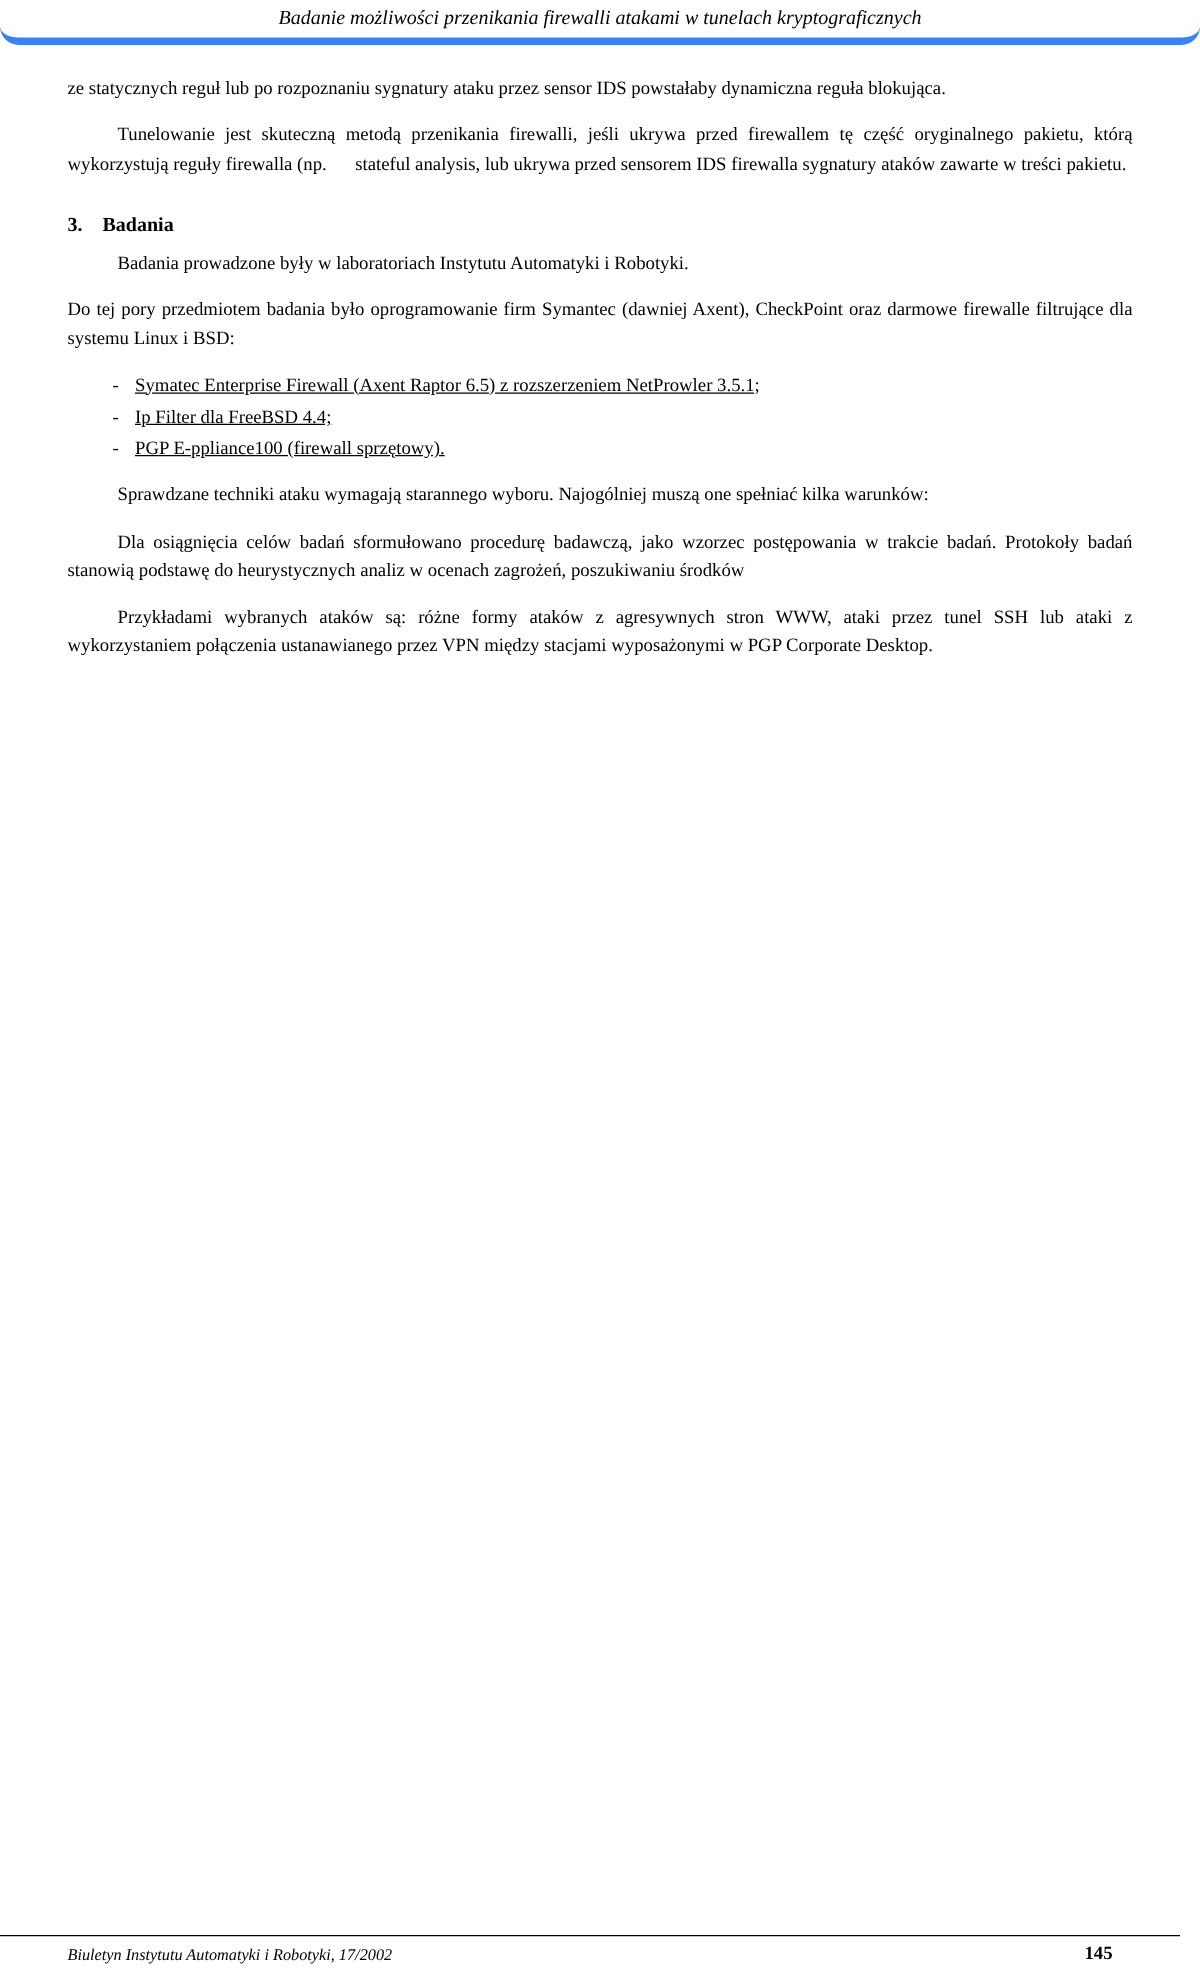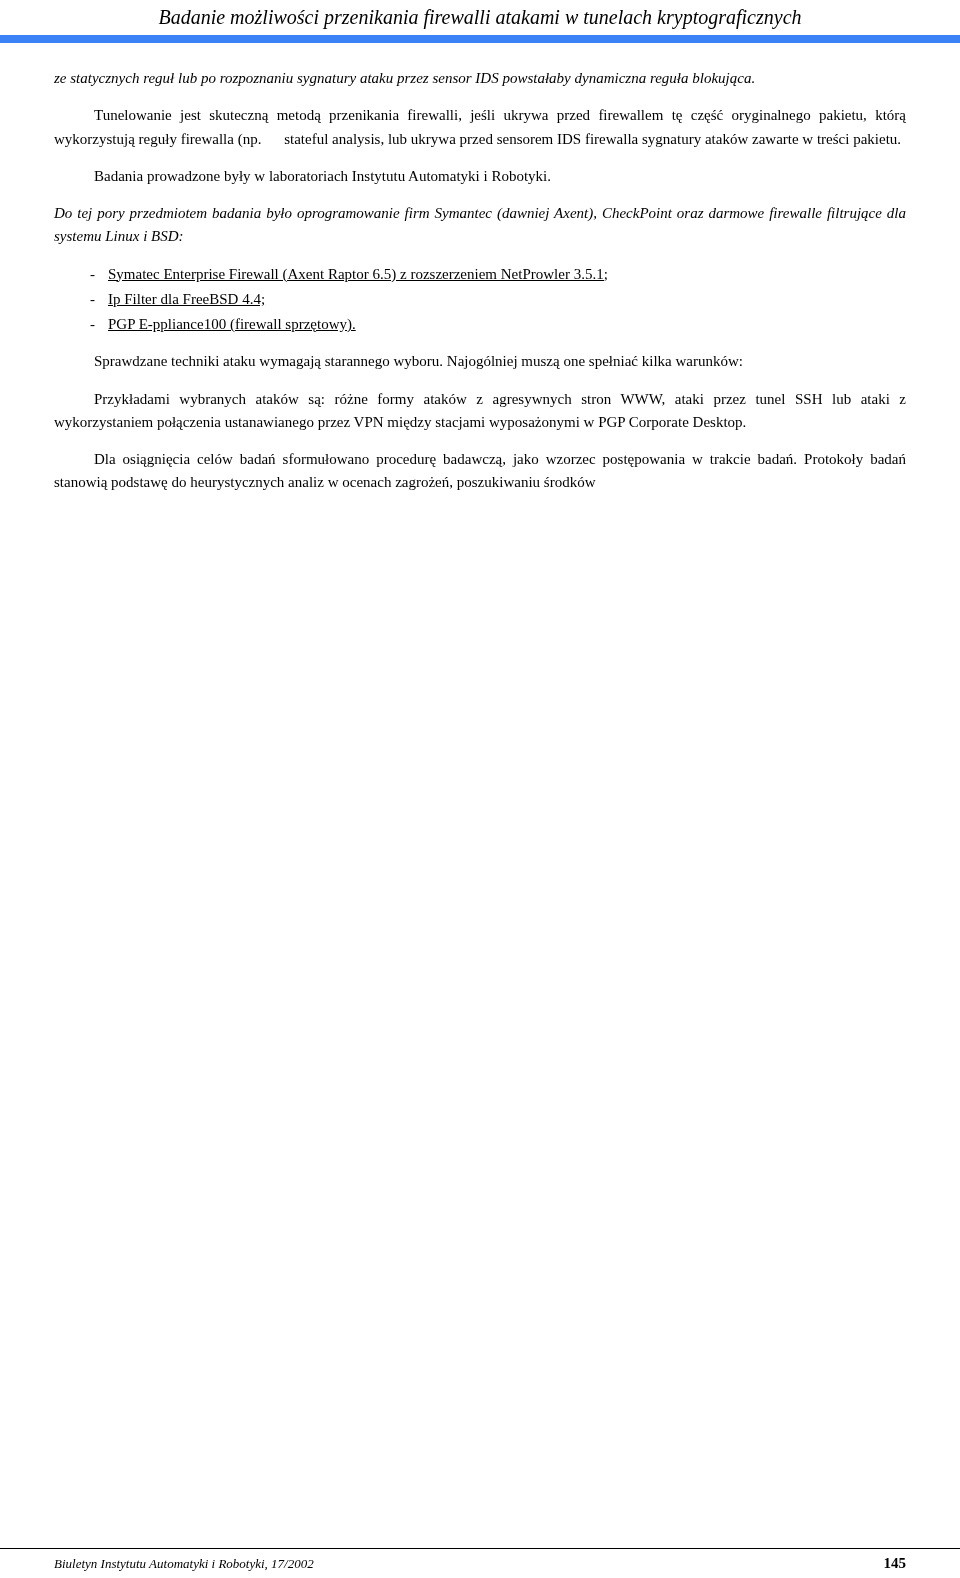--- a/index.html
+++ b/index.html
@@ -20,37 +20,37 @@
 
     .page-container {
       width: 960px;
       min-height: 1578px;
       padding: 0;
       position: relative;
       background: #fff;
     }
 
     .header {
-      border-bottom: 8px solid #3b82f6;
+      border-bottom: 6px solid #3b82f6;
       padding: 6px 36px 6px 36px;
       text-align: center;
       font-style: italic;
-      font-size: 20px;
+      font-size: 16px;
+      border-radius: 15px;
     }
 
     .content {
       padding: 24px 54px 80px 54px;
     }
 
     .paragraph {
       text-align: justify;
       margin-bottom: 14px;
       line-height: 1.55;
       text-indent: 0;
-      font-style: italic;
     }
 
     .paragraph-indent {
       text-align: justify;
       margin-bottom: 14px;
       line-height: 1.55;
       text-indent: 40px;
     }
 
     .section-heading {
@@ -87,21 +87,21 @@
     ul.dash-list li::before {
       content: "-";
       position: absolute;
       left: 0;
     }
 
     .footer {
       position: absolute;
       bottom: 0;
       left: 0;
-      right: 0;
+      right: 16px;
       border-top: 1px solid #000;
       padding: 6px 54px;
       display: flex;
       justify-content: space-between;
       align-items: center;
       font-size: 13px;
     }
 
     .footer-left {
       font-style: italic;
@@ -128,20 +128,25 @@
     </p>
 
     <p class="paragraph-indent">
       Tunelowanie jest skuteczną metodą przenikania firewalli, jeśli ukrywa
       przed firewallem tę część oryginalnego pakietu, którą wykorzystują reguły
       firewalla (np. <span></span><span class="italic">stateful
       analysis</span><span>, lub ukrywa przed sensorem IDS firewalla sygnatury ataków zawarte
       w treści pakietu.</span>
     </p>
 
+    <div class="section-heading">
+      <span class="section-number">3.</span>
+      &nbsp;&nbsp;
+      <span>Badania</span>
+    </div>
 
     <p class="paragraph-indent">
       <span>Badania prowadzone były w laboratoriach Instytutu Automatyki i Robotyki.</span>
     </p>
 
     <p class="paragraph">
       <span>Do tej pory przedmiotem badania było oprogramowanie firm Symantec (dawniej Axent), CheckPoint oraz darmowe firewalle filtrujące dla systemu Linux i BSD:</span>
     </p>
 
     <ul class="dash-list">
@@ -157,25 +162,25 @@
     </ul>
 
     <p class="paragraph-indent">
       <span>Sprawdzane techniki ataku wymagają starannego wyboru. Najogólniej muszą one spełniać kilka warunków:</span>
     </p>
 
     <ul class="dash-list">
     </ul>
 
     <p class="paragraph-indent">
-      <span>Przykładami wybranych ataków są: różne formy ataków z agresywnych stron WWW, ataki przez tunel SSH lub ataki z wykorzystaniem połączenia ustanawianego przez VPN między stacjami wyposażonymi w PGP Corporate Desktop.</span>
+      <span>Dla osiągnięcia celów badań sformułowano procedurę badawczą, jako wzorzec postępowania w trakcie badań. Protokoły badań stanowią podstawę do heurystycznych analiz w ocenach zagrożeń, poszukiwaniu środków</span>
     </p>
 
     <p class="paragraph-indent">
-      <span>Dla osiągnięcia celów badań sformułowano procedurę badawczą, jako wzorzec postępowania w trakcie badań. Protokoły badań stanowią podstawę do heurystycznych analiz w ocenach zagrożeń, poszukiwaniu środków</span>
+      <span>Przykładami wybranych ataków są: różne formy ataków z agresywnych stron WWW, ataki przez tunel SSH lub ataki z wykorzystaniem połączenia ustanawianego przez VPN między stacjami wyposażonymi w PGP Corporate Desktop.</span>
     </p>
 
   </div>
 
   <div class="footer">
     <span class="footer-left">Biuletyn Instytutu Automatyki i Robotyki, 17/2002</span>
     <span class="footer-right">145</span>
   </div>
 
 </div>

